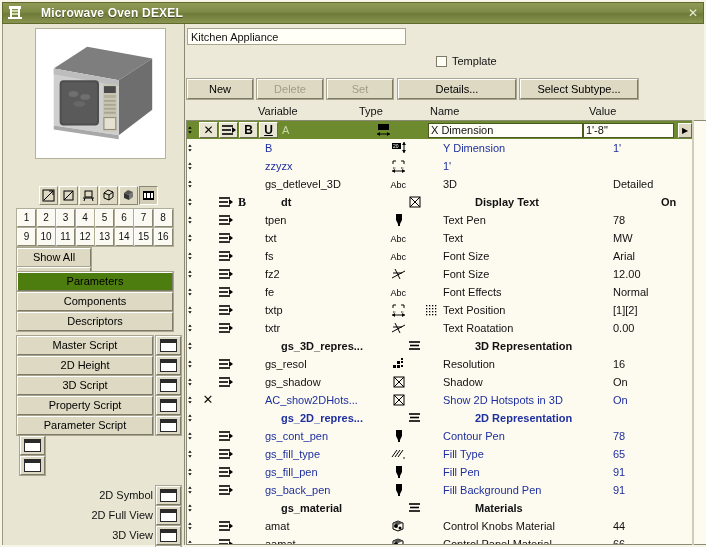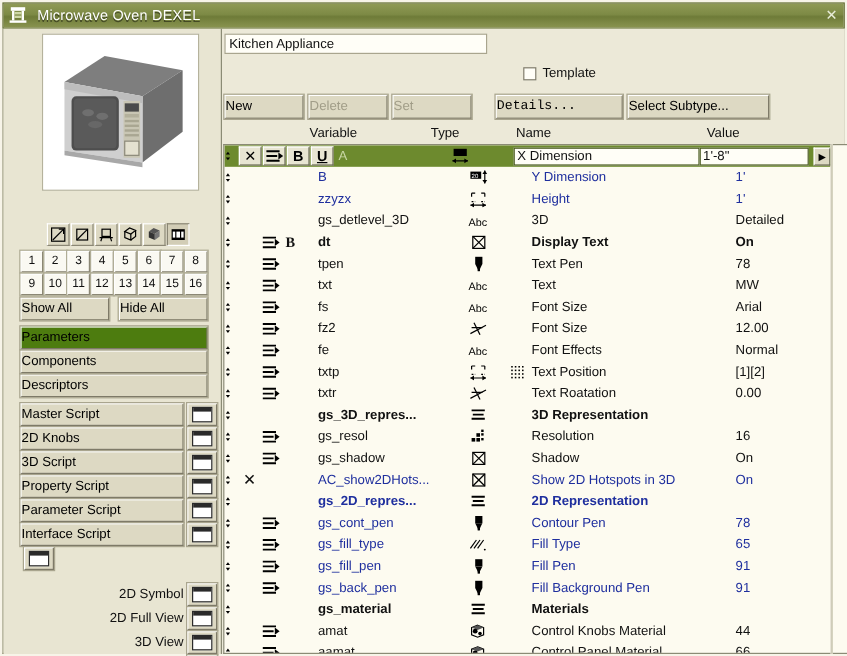--- a/index.html
+++ b/index.html
@@ -12,21 +12,21 @@
   #app{position:relative;width:706px;height:547px;background:#f7f4e8;overflow:hidden;}
 
   
   .titlebar{
     position:absolute;left:2px;top:2px;width:702px;height:22px;
     background:linear-gradient(to bottom,#8f9a55 0%,#7d8a45 45%,#6e7b38 55%,#899450 100%);
     border:1px solid #5f6b2c;box-sizing:border-box;
     display:flex;align-items:center;
   }
   .tb-icon{width:18px;height:16px;margin-left:4px;position:relative;flex:0 0 auto;}
-  .tb-title{color:#fff;font-weight:normal;font-size:12px;margin-left:6px;
+  .tb-title{color:#fff;font-weight:bold;font-size:12px;margin-left:16px;
             text-shadow:0 1px 0 rgba(0,0,0,.45);letter-spacing:.2px;white-space:nowrap;}
   .tb-close{margin-left:auto;margin-right:5px;color:#e8ecd8;font-size:12px;line-height:1;font-weight:bold;}
 
   
   .client{position:absolute;left:2px;top:24px;width:702px;height:521px;background:#ece9d8;
           border-left:1px solid #9a9a80;border-right:1px solid #9a9a80;border-bottom:1px solid #9a9a80;
           box-sizing:border-box;}
 
   
   .leftpane{position:absolute;left:0;top:0;width:182px;height:521px;background:#e8e5d2;
@@ -41,23 +41,23 @@
             border-right-color:#8b8775;border-bottom-color:#8b8775;box-sizing:border-box;
             position:relative;display:flex;align-items:center;justify-content:center;}
   .icon-btn.pressed{background:#d2cdb6;border-color:#8b8775;border-right-color:#fff;border-bottom-color:#fff;}
 
   .numgrid{position:absolute;left:14px;top:185px;width:156px;}
   .numrow{display:flex;}
   .numbtn{width:19px;height:18px;margin-right:.5px;background:#faf9f2;
           border:1px solid #fefefe;border-right-color:#8b8775;border-bottom-color:#8b8775;
           box-sizing:border-box;font-size:10px;line-height:16px;text-align:center;color:#111;
           outline:1px solid #b0ad96;}
-  .showhide{position:absolute;left:14px;top:224px;width:156px;display:flex;justify-content:space-between;}
+  .showhide{position:absolute;left:14px;top:224px;width:156px;display:flex;justify-content:space-between;flex-direction:column;}
   .btn3d{background:#ddd9c3;border:1px solid #fff;border-right-color:#7e7a68;border-bottom-color:#7e7a68;
-         box-sizing:border-box;font-size:11px;text-align:left;color:#000;line-height:17px;height:19px;
+         box-sizing:border-box;font-size:11px;text-align:center;color:#000;line-height:17px;height:19px;
          outline:1px solid #a9a58e;}
   .showhide .btn3d{width:74px;}
 
   .tabbtns{position:absolute;left:14px;top:248px;width:156px;}
   .tabbtns .btn3d{display:block;width:156px;margin-bottom:1px;height:19px;line-height:17px;}
   .tabbtns .btn3d.active{background:#4d7c0f;}
 
   .scripts{position:absolute;left:14px;top:312px;width:164px;}
   .scriptrow{display:flex;align-items:center;margin-bottom:1px;}
   .scriptrow .btn3d{width:136px;height:19px;line-height:17px;}
@@ -84,21 +84,21 @@
   .chk .box.on:after{content:"";position:absolute;left:2px;top:4px;width:3px;height:6px;
                      border:solid #000;border-width:0 2px 2px 0;transform:rotate(42deg);}
   #chk-template{left:236px;top:31px;}
   #chk-placeable{left:337px;top:31px;margin-top:24px;}
 
   .btnrow{position:absolute;left:2px;top:55px;width:514px;display:flex;}
   .btnrow .btn3d{height:20px;line-height:18px;}
   .b-new{width:66px;}
   .b-del{width:66px;margin-left:4px;color:#a19d88;}
   .b-set{width:66px;margin-left:4px;color:#a19d88;}
-  .b-det{width:106px;margin-left:20px;font-family:Liberation Mono, monospace;}
+  .b-det{width:118px;margin-left:5px;}
   .b-sub{width:118px;margin-left:4px;}
 
   .colheads{position:absolute;left:0;top:81px;width:519px;height:14px;font-size:11px;color:#111;}
   .colheads span{position:absolute;top:0;}
   .ch-var{left:73px;}
   .ch-type{left:174px;}
   .ch-name{left:245px;}
   .ch-val{left:404px;}
 
   
@@ -110,21 +110,21 @@
   .c-x{width:18px;text-align:center;flex:0 0 auto;font-weight:bold;font-size:13px;line-height:18px;}
   .c-arr{width:18px;text-align:center;flex:0 0 auto;}
   .c-b{width:14px;text-align:center;flex:0 0 auto;font-weight:bold;font-family:"Liberation Serif",serif;font-size:12px;}
   .c-u{width:14px;text-align:center;flex:0 0 auto;font-weight:bold;text-decoration:underline;font-size:12px;}
   .c-var{width:110px;flex:0 0 auto;padding-left:2px;overflow:hidden;white-space:nowrap;}
   .c-type{width:46px;flex:0 0 auto;display:flex;align-items:center;justify-content:center;}
   .c-type2{width:22px;flex:0 0 auto;display:flex;align-items:center;justify-content:center;}
   .c-name{width:170px;flex:0 0 auto;overflow:hidden;white-space:nowrap;}
   .c-val{width:100px;flex:0 0 auto;overflow:hidden;white-space:nowrap;}
   .blue{color:#1f2f9e;}
-  .bold{font-weight:bold;}
+  .bold{font-weight:bold;margin-left:16px;}
   .row.sel .blue,.row.sel .c-var{color:#dfe8c8;}
 
   .sel-edit{display:flex;align-items:center;gap:1px;}
   .editbox{width:19px;height:16px;background:#e8e5d2;border:1px solid #fff;
            border-right-color:#6a6a55;border-bottom-color:#6a6a55;box-sizing:border-box;
            color:#000;display:flex;align-items:center;justify-content:center;font-size:12px;font-weight:bold;}
   .sel-namefield{width:170px;height:15px;background:#fffef7;border:1px solid #4a5a20;box-sizing:border-box;
                  color:#111;font-size:11px;padding-left:2px;line-height:13px;}
   .sel-valfield{width:100px;height:15px;background:#fffef7;border:1px solid #4a5a20;box-sizing:border-box;
                 color:#111;font-size:11px;padding-left:2px;line-height:13px;}
@@ -274,21 +274,21 @@
       </div>
 
       <div class="scripts">
         <div class="scriptrow">
           <div class="btn3d">Master Script</div>
           <div class="winicon">
               <div class="winglyph"></div>
             </div>
         </div>
         <div class="scriptrow">
-          <div class="btn3d">2D Knobs</div>
+          <div class="btn3d">2D Height</div>
           <div class="winicon">
               <div class="winglyph"></div>
             </div>
         </div>
         <div class="scriptrow">
           <div class="btn3d">3D Script</div>
           <div class="winicon">
               <div class="winglyph"></div>
             </div>
         </div>
@@ -298,21 +298,20 @@
               <div class="winglyph"></div>
             </div>
         </div>
         <div class="scriptrow">
           <div class="btn3d">Parameter Script</div>
           <div class="winicon">
               <div class="winglyph"></div>
             </div>
         </div>
         <div class="scriptrow">
-          <div class="btn3d">Interface Script</div>
           <div class="winicon">
               <div class="winglyph"></div>
             </div>
         </div>
         <div class="scriptrow">
           <div class="winicon">
               <div class="winglyph"></div>
             </div>
         </div>
       </div>
@@ -451,21 +450,20 @@
             <div class="c-type">
               <svg width="17" height="14" viewBox="0 0 17 14">
                 <path d="M3 2 h3 M11 2 h3 M3 2 v3 M14 2 v3" stroke="#000" fill="none"></path>
                 <path d="M3 9 h3 M11 9 h3" stroke="#000" fill="none" stroke-dasharray="1.5 1.2"></path>
                 <line x1="2" y1="12" x2="15" y2="12" stroke="#000"></line>
                 <polygon points="2,12 5,10 5,14" fill="#000"></polygon>
                 <polygon points="15,12 12,10 12,14" fill="#000"></polygon>
               </svg>
             </div>
             <div class="c-type2"></div>
-            <div class="c-name blue ">Height</div>
             <div class="c-val blue ">1'</div>
           </div>
           <div class="row">
             <div class="c-drag">
               <svg width="10" height="14" viewBox="0 0 17 14">
                 <polygon points="5,1 8,5 2,5" fill="#000"></polygon>
                 <polygon points="5,13 8,9 2,9" fill="#000"></polygon>
               </svg>
             </div>
             <div class="c-x"></div>

